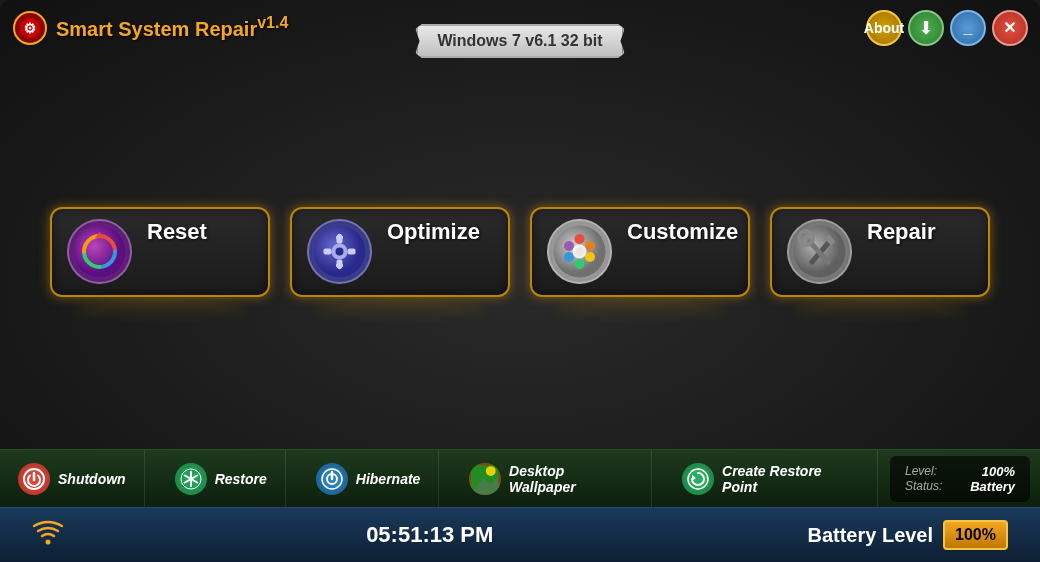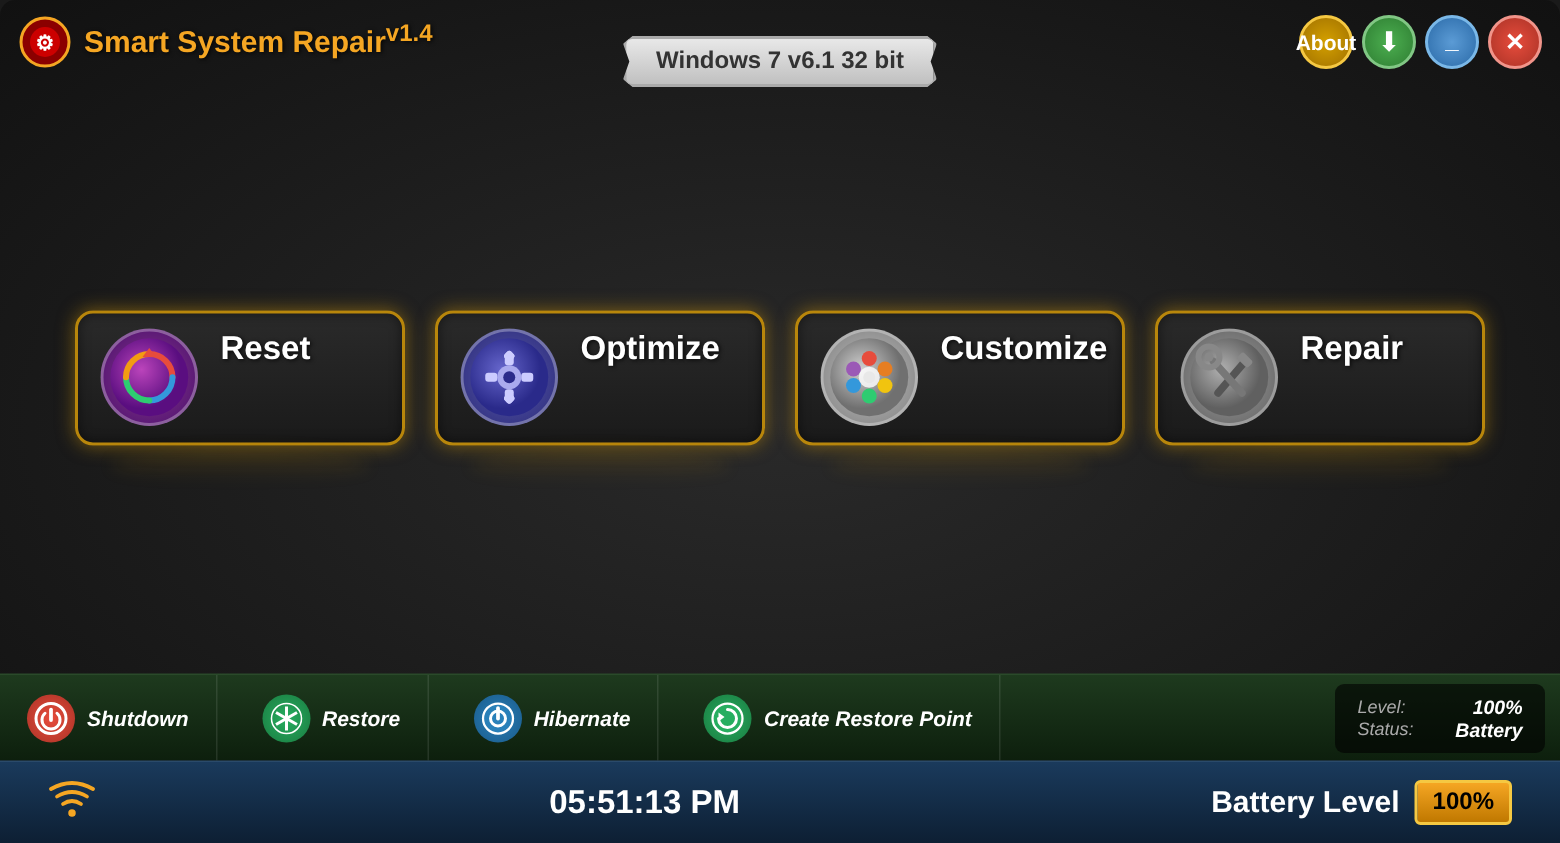--- a/index.html
+++ b/index.html
@@ -503,20 +503,31 @@
           <circle cx="12" cy="12" r="10" fill="#2980b9"></circle>
           <circle cx="12" cy="12" r="10" fill="none" stroke="white" stroke-width="1.5"></circle>
 
           <circle cx="12" cy="12" r="5" fill="none" stroke="white" stroke-width="2"></circle>
           <line x1="12" y1="5" x2="12" y2="12" stroke="white" stroke-width="2.5" stroke-linecap="round"></line>
         </svg>
       </div>
       <span class="toolbar-label">Hibernate</span>
     </div>
 
+    <div class="toolbar-btn">
+      <div class="toolbar-icon wallpaper-icon">
+        <svg width="32" height="32" viewBox="0 0 32 32">
+          <rect width="32" height="32" rx="4" fill="#8B4513"></rect>
+          <rect x="2" y="2" width="28" height="28" rx="3" fill="#228B22"></rect>
+          <circle cx="22" cy="8" r="5" fill="#FFD700" opacity="0.9"></circle>
+          <polygon points="0,32 15,15 22,22 28,14 32,32" fill="#4a7c4a"></polygon>
+        </svg>
+      </div>
+      <span class="toolbar-label">Desktop Wallpaper</span>
+    </div>
 
     <div class="toolbar-btn">
       <div class="toolbar-icon restore-icon">
         <svg width="24" height="24" viewBox="0 0 24 24">
           <circle cx="12" cy="12" r="10" fill="#27ae60"></circle>
           <circle cx="12" cy="12" r="10" fill="none" stroke="white" stroke-width="1.5"></circle>
 
           <path d="M12 6 A6 6 0 1 1 6 12" stroke="white" stroke-width="2" fill="none" stroke-linecap="round"></path>
           <polygon points="6,8 6,14 10,11" fill="white"></polygon>
         </svg>

